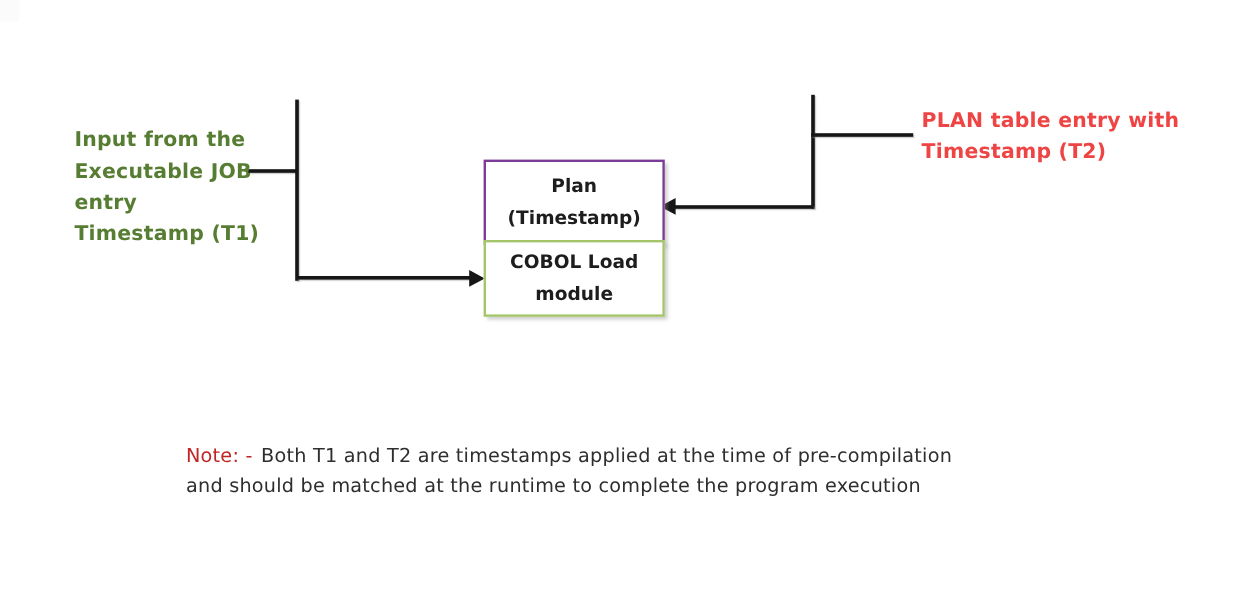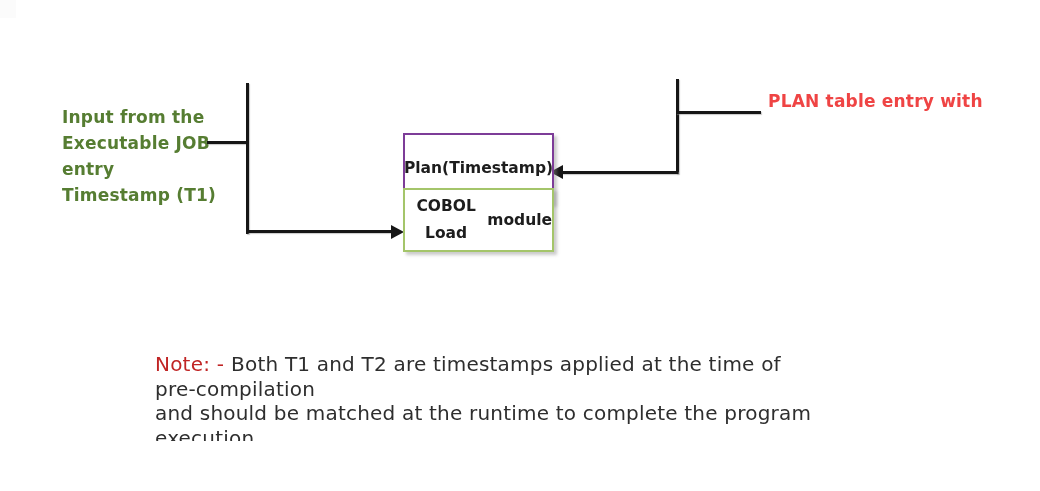--- a/index.html
+++ b/index.html
@@ -13,58 +13,59 @@
   }
   
   .label-block{position:absolute;font-size:17px;line-height:26px;font-weight:600;letter-spacing:.2px;}
   .left-label{left:62px;top:104px;color:#567d32;}
   .right-label{left:768px;top:88px;color:#ef4444;}
   
   .node-box{
     position:absolute;left:403px;width:147px;
     background:#ffffff;
     box-shadow:3px 3px 3px rgba(140,140,140,.45);
-    display:flex;flex-direction:row;align-items:center;justify-content:center;
+    display:flex;flex-direction:column;align-items:center;justify-content:center;
     font-size:15.5px;font-weight:600;color:#1d1d1d;line-height:27px;text-align:center;
   }
   .plan-box{top:133px;height:67px;border:2px solid #7d3c98;}
-  .cobol-box{top:188px;height:60px;border:2px solid #a4c56a;}
+  .cobol-box{top:200px;height:60px;border:2px solid #a4c56a;}
   
   .cline{position:absolute;background:#161616;box-shadow:1px 1px 1px rgba(150,150,150,.5);}
   .v-left  {left:246px;top:83px; width:3px;height:151px;}
   .h-dash  {left:207px;top:141px;width:40px;height:3px;}
   .h-arrow-left-shaft{left:247px;top:230px;width:145px;height:3px;}
   .v-right {left:676px;top:79px; width:3px;height:95px;}
   .h-tick  {left:676px;top:111px;width:85px;height:3px;}
   .h-arrow-right-shaft{left:562px;top:171px;width:116px;height:3px;}
   .arrowhead{position:absolute;width:0;height:0;}
   .ah-right{left:391px;top:225px;border-top:7px solid transparent;border-bottom:7px solid transparent;border-left:13px solid #161616;}
   .ah-left {left:550px;top:165px;border-top:7px solid transparent;border-bottom:7px solid transparent;border-right:13px solid #161616;}
   
-  .note{position:absolute;left:155px;top:352px;width:665px;font-size:20px;line-height:24.5px;color:#2e2e2e;font-weight:500;letter-spacing:.2px;}
+  .note{position:absolute;left:155px;top:368px;width:665px;font-size:16px;line-height:24.5px;color:#2e2e2e;font-weight:500;letter-spacing:.2px;}
   .note-prefix{color:#c02424;margin-right:7px;}
   
   .corner-artifact{position:absolute;left:0;top:0;width:16px;height:18px;background:#fbfbfb;}
 </style>
 </head>
 <body>
 
 <div id="canvas">
 
   <div class="corner-artifact"></div>
 
   <div class="label-block left-label">
     <div>Input from the</div>
     <div>Executable JOB</div>
     <div>entry</div>
     <div>Timestamp (T1)</div>
   </div>
 
   <div class="label-block right-label">
     <div>PLAN table entry with</div>
+    <div>Timestamp (T2)</div>
   </div>
 
   <div class="cline h-dash"></div>
   <div class="cline v-left"></div>
   <div class="cline h-arrow-left-shaft"></div>
   <div class="arrowhead ah-right"></div>
 
   <div class="cline v-right"></div>
   <div class="cline h-tick"></div>
   <div class="cline h-arrow-right-shaft"></div>

